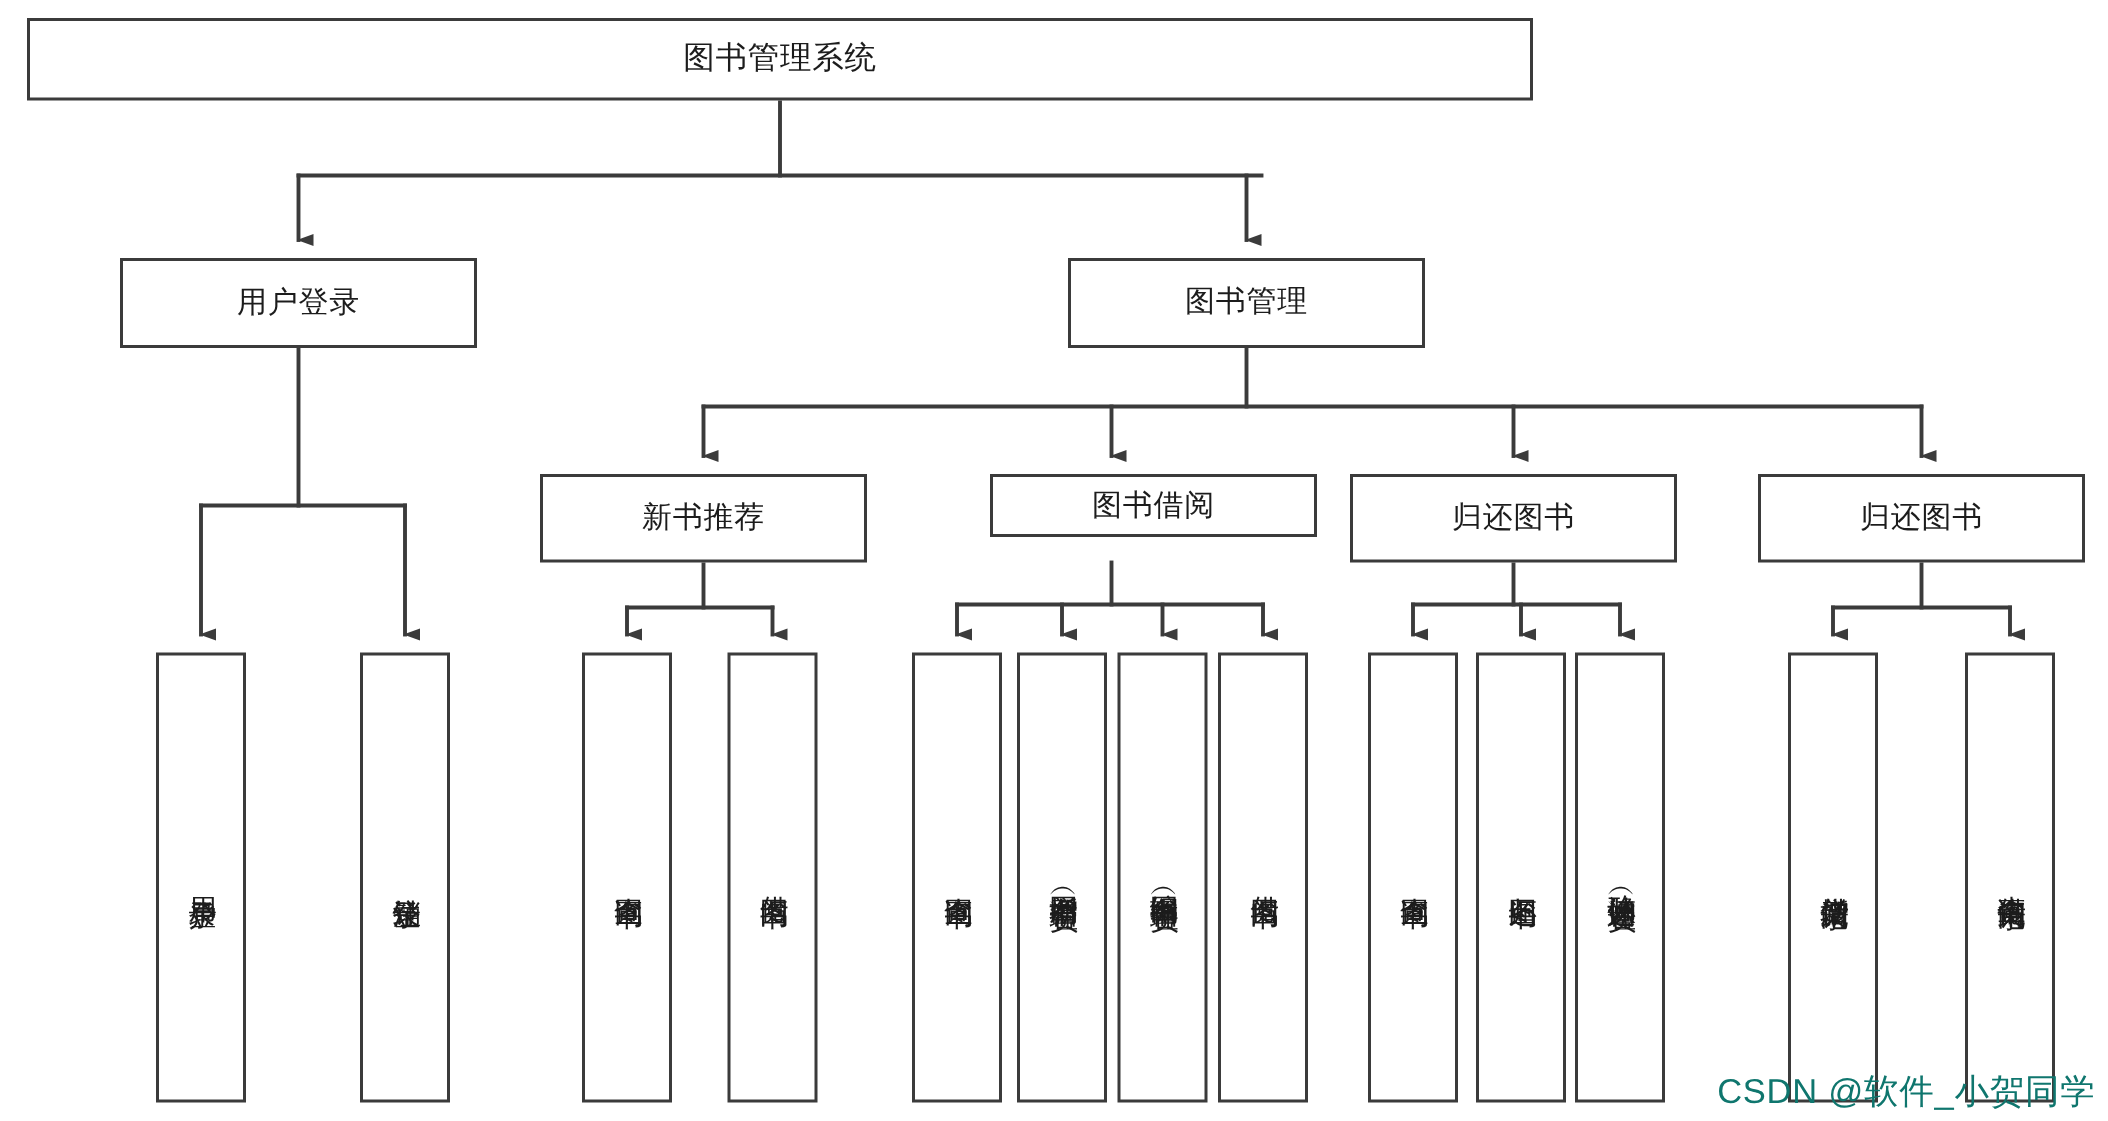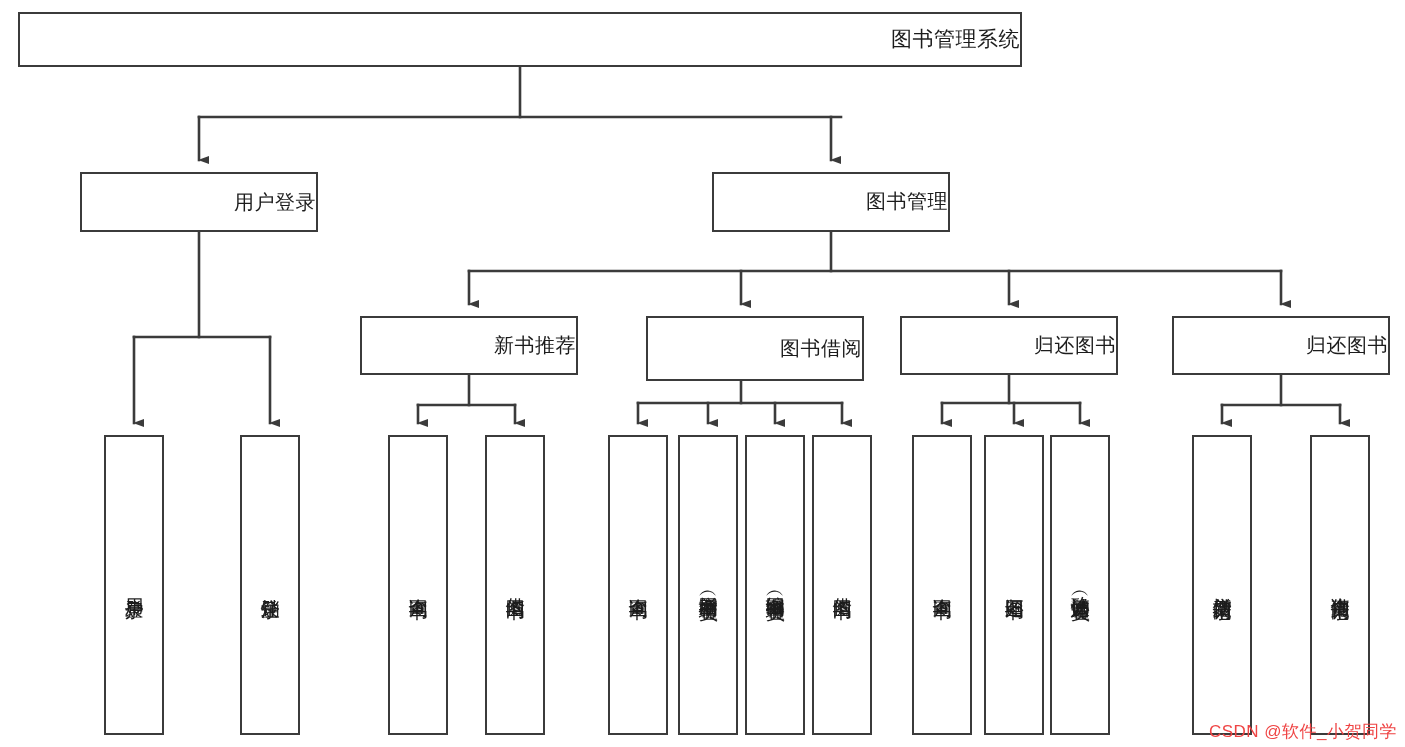--- a/index.html
+++ b/index.html
@@ -25,21 +25,21 @@
     height: 747px;
     pointer-events: none;
   }
   .node {
     position: absolute;
     box-sizing: border-box;
     border: 2px solid #3b3b3b;
     background: #ffffff;
     display: flex;
     align-items: center;
-    justify-content: flex-end;
+    justify-content: center;
     color: #1c1c1c;
   }
   .node .label {
     font-size: 20px;
     line-height: 1.15;
     letter-spacing: 0.5px;
     white-space: nowrap;
   }
   .node.root .label { font-size: 21px; }
   .node.leaf {
@@ -52,22 +52,22 @@
     font-size: 19px;
     line-height: 1.28;
     letter-spacing: 1px;
     white-space: nowrap;
     text-align: center;
   }
   .watermark {
     position: absolute;
     right: 8px;
     bottom: 4px;
-    font-size: 17px;
-    color: #ef4444;
+    font-size: 23px;
+    color: #0f766e;
     letter-spacing: 0.5px;
     white-space: nowrap;
   }
 </style>
 </head>
 <body>
 
 <div id="canvas">
 
   <svg class="wires" viewBox="0 0 1405 747" xmlns="http://www.w3.org/2000/svg">
@@ -127,21 +127,21 @@
   <div class="node" style="left:80px;top:172px;width:238px;height:60px;">
     <span class="label">用户登录</span>
   </div>
   <div class="node" style="left:712px;top:172px;width:238px;height:60px;font-family:Liberation Mono, monospace;">
     <span class="label">图书管理</span>
   </div>
 
   <div class="node" style="left:360px;top:316px;width:218px;height:59px;font-family:Liberation Serif, serif;">
     <span class="label">新书推荐</span>
   </div>
-  <div class="node" style="left:646px;top:316px;width:218px;height:65px;">
+  <div class="node" style="left:660px;top:316px;width:218px;height:42px;">
     <span class="label">图书借阅</span>
   </div>
   <div class="node" style="left:900px;top:316px;width:218px;height:59px;">
     <span class="label">归还图书</span>
   </div>
   <div class="node" style="left:1172px;top:316px;width:218px;height:59px;">
     <span class="label">归还图书</span>
   </div>
 
   <div class="node leaf" style="left:104px;top:435px;width:60px;height:300px;">

